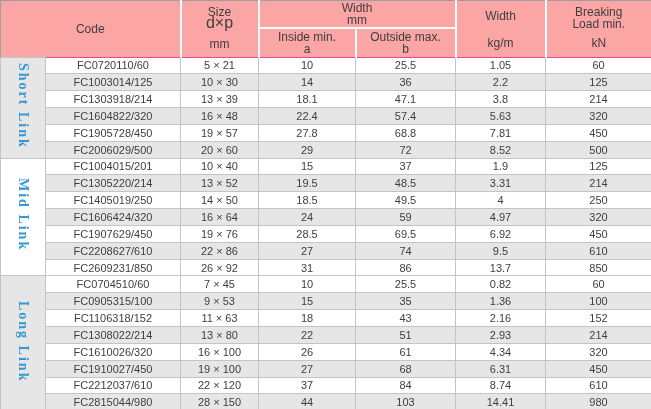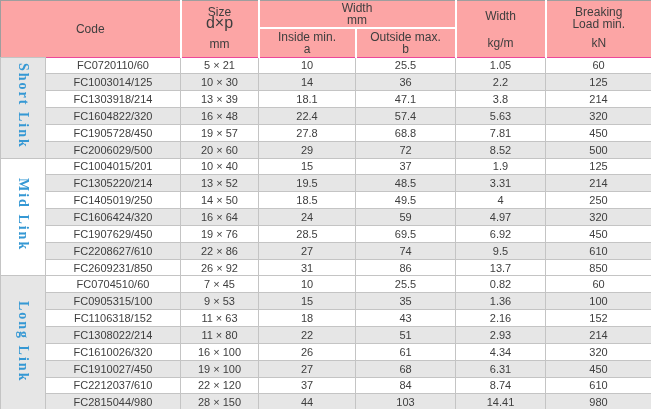--- a/index.html
+++ b/index.html
@@ -266,21 +266,21 @@
         <tr>
           <td>FC1106318/152</td>
           <td>11 × 63</td>
           <td>18</td>
           <td>43</td>
           <td>2.16</td>
           <td>152</td>
         </tr>
         <tr class="stripe">
           <td>FC1308022/214</td>
-          <td>11 × 80</td>
+          <td>13 × 80</td>
           <td>22</td>
           <td>51</td>
           <td>2.93</td>
           <td>214</td>
         </tr>
         <tr>
           <td>FC1610026/320</td>
           <td>16 × 100</td>
           <td>26</td>
           <td>61</td>

